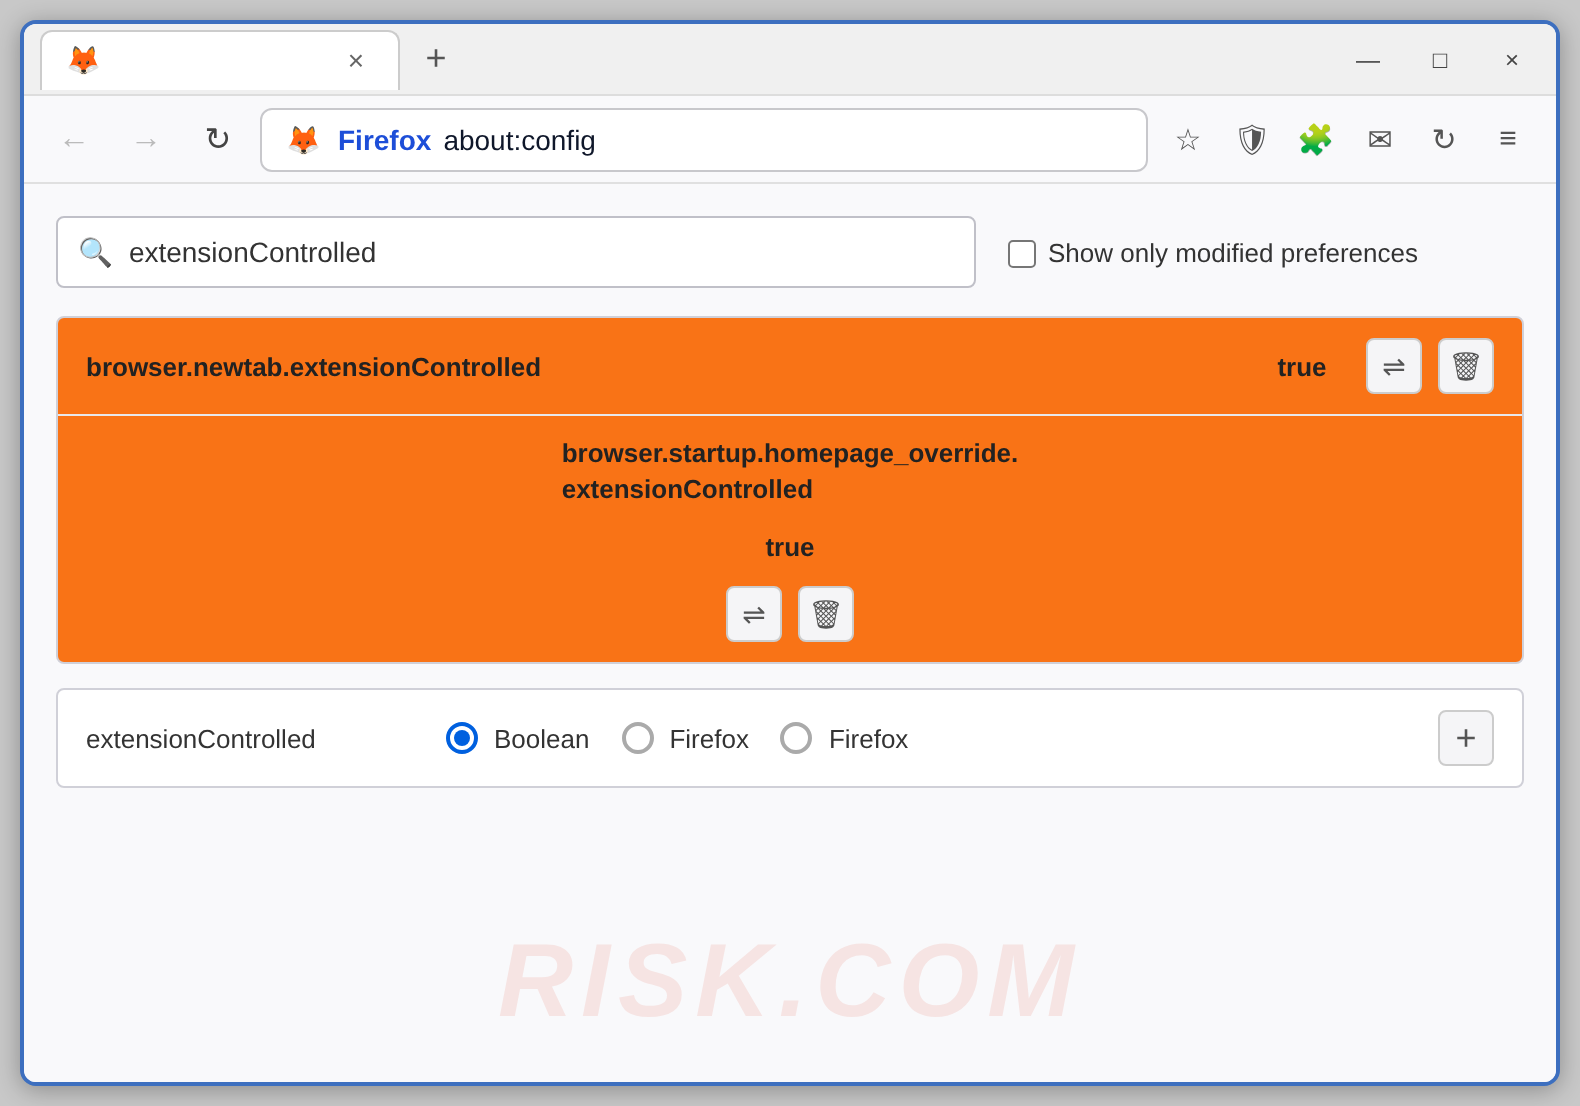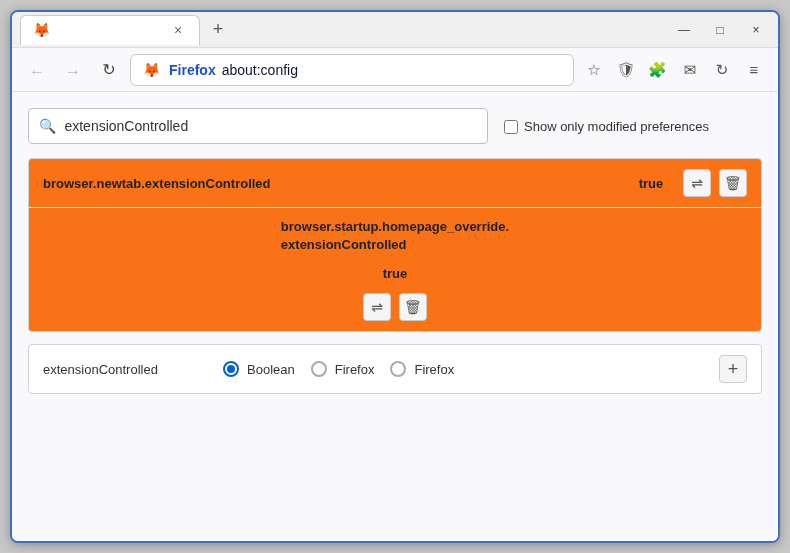--- a/index.html
+++ b/index.html
@@ -430,14 +430,15 @@
           <span>Firefox</span>
         </label>
         <label class="radio-option">
           <div class="radio-circle"></div>
           <span>Firefox</span>
         </label>
       </div>
       <div class="add-btn">+</div>
     </div>
 
+    <div class="watermark">RISK.COM</div>
   </div>
 </div>
 
 </body></html>

